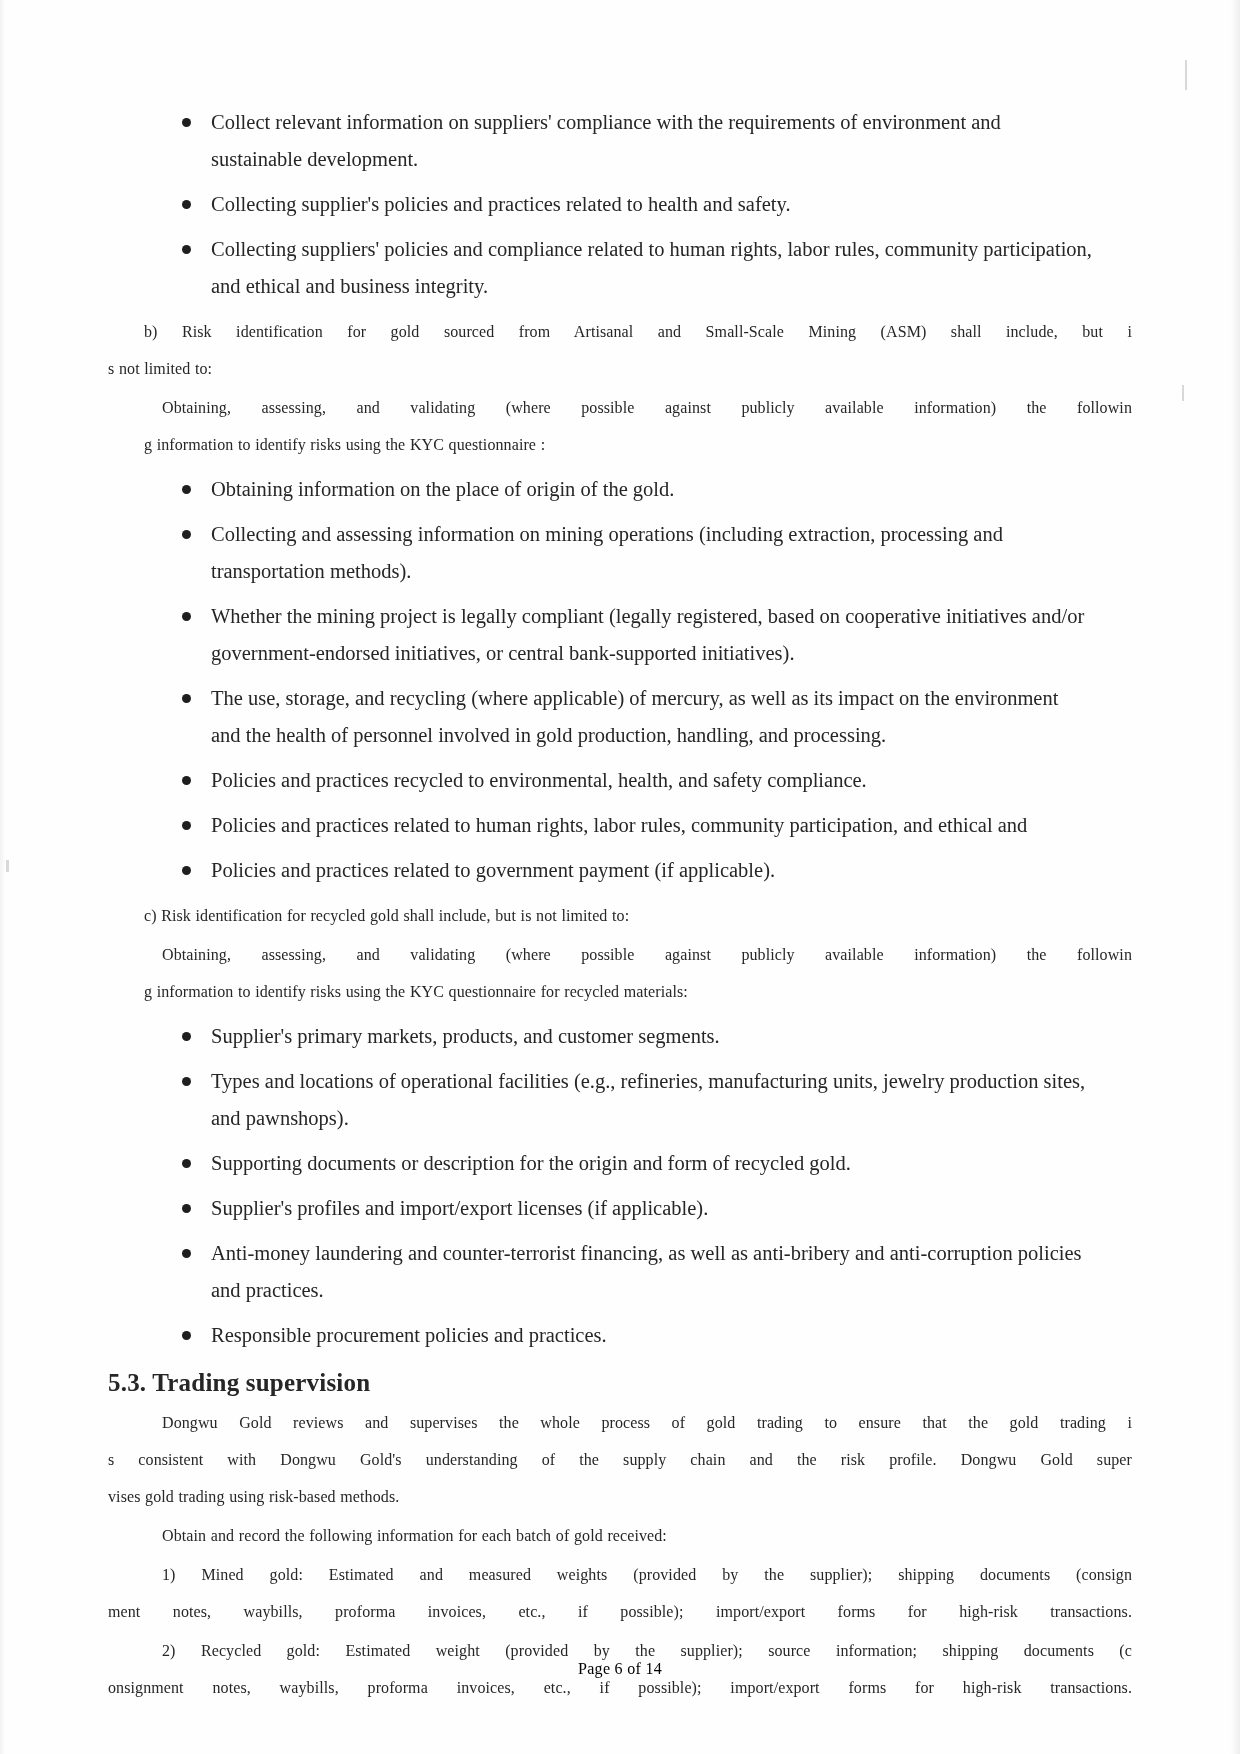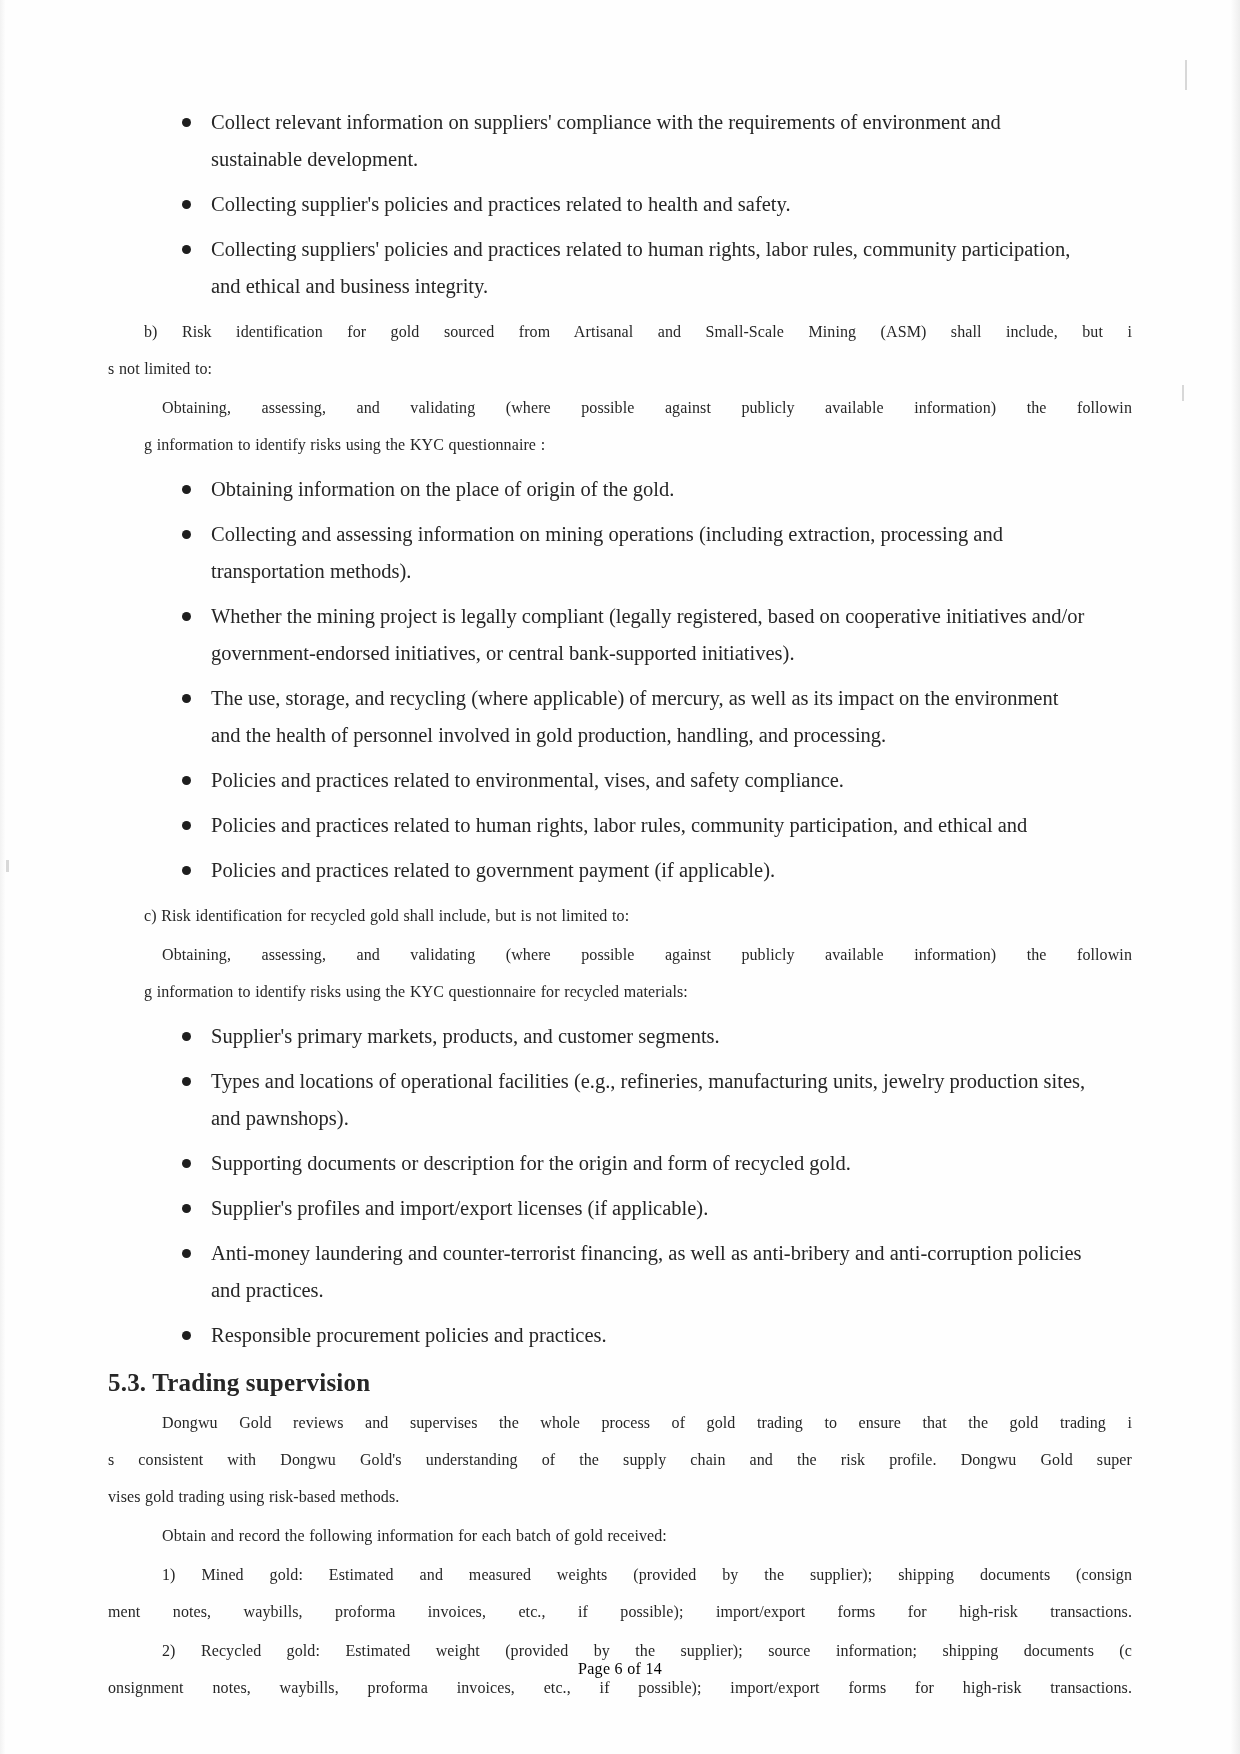--- a/index.html
+++ b/index.html
@@ -142,21 +142,21 @@
       </li>
       <li class="bullet">
         <span class="dot"></span>
         <span class="btext">
           <span class="bl">Collecting supplier's policies and practices related to health and safety.</span>
         </span>
       </li>
       <li class="bullet">
         <span class="dot"></span>
         <span class="btext">
-          <span class="bl">Collecting suppliers' policies and practices related to human rights, labor rules, community participation,</span>
+          <span class="bl">Collecting suppliers' policies and compliance related to human rights, labor rules, community participation,</span>
           <span class="bl">and ethical and business integrity.</span>
         </span>
       </li>
     </ul>
 
     <div class="para">
       <span class="line j ind2">b) Risk identification for gold sourced from Artisanal and Small-Scale Mining (ASM) shall include, but i</span>
       <span class="line n">s not limited to:</span>
     </div>
 
@@ -191,21 +191,21 @@
       <li class="bullet">
         <span class="dot"></span>
         <span class="btext">
           <span class="bl">The use, storage, and recycling (where applicable) of mercury, as well as its impact on the environment</span>
           <span class="bl">and the health of personnel involved in gold production, handling, and processing.</span>
         </span>
       </li>
       <li class="bullet">
         <span class="dot"></span>
         <span class="btext">
-          <span class="bl">Policies and practices related to environmental, vises, and safety compliance.</span>
+          <span class="bl">Policies and practices recycled to environmental, health, and safety compliance.</span>
         </span>
       </li>
       <li class="bullet">
         <span class="dot"></span>
         <span class="btext">
           <span class="bl">Policies and practices related to human rights, labor rules, community participation, and ethical and</span>
         </span>
       </li>
       <li class="bullet">
         <span class="dot"></span>

